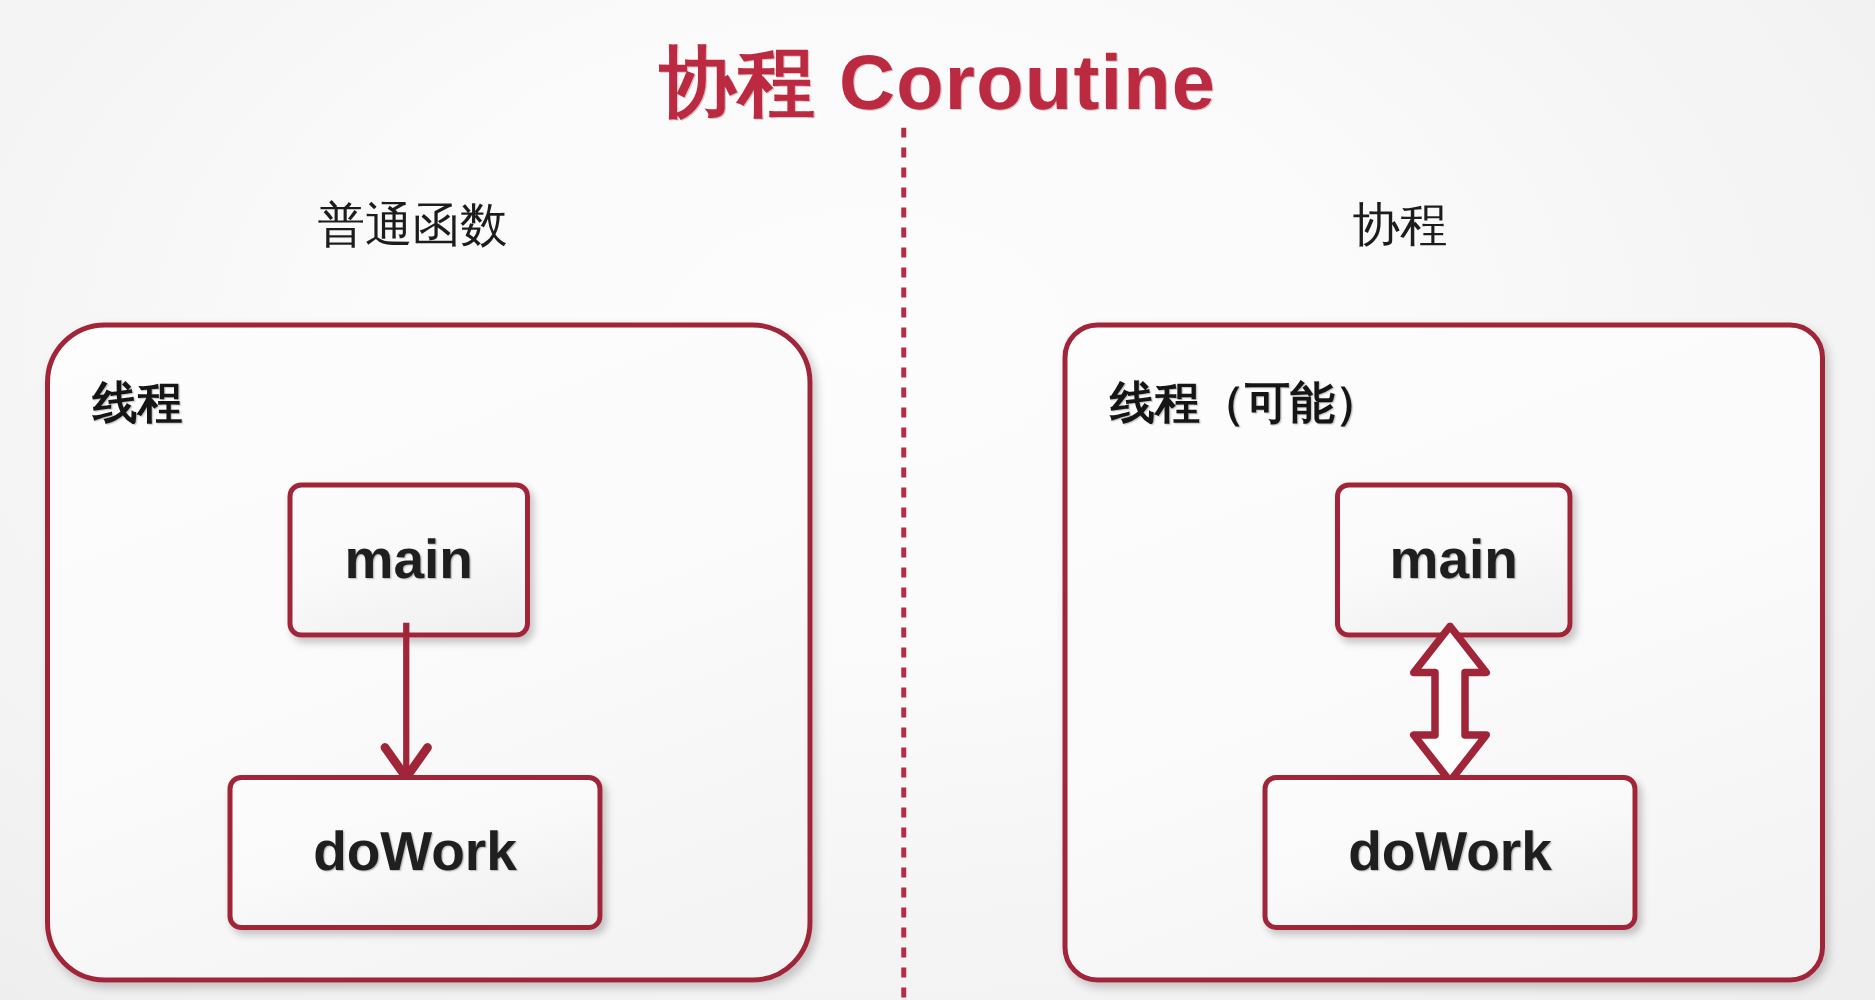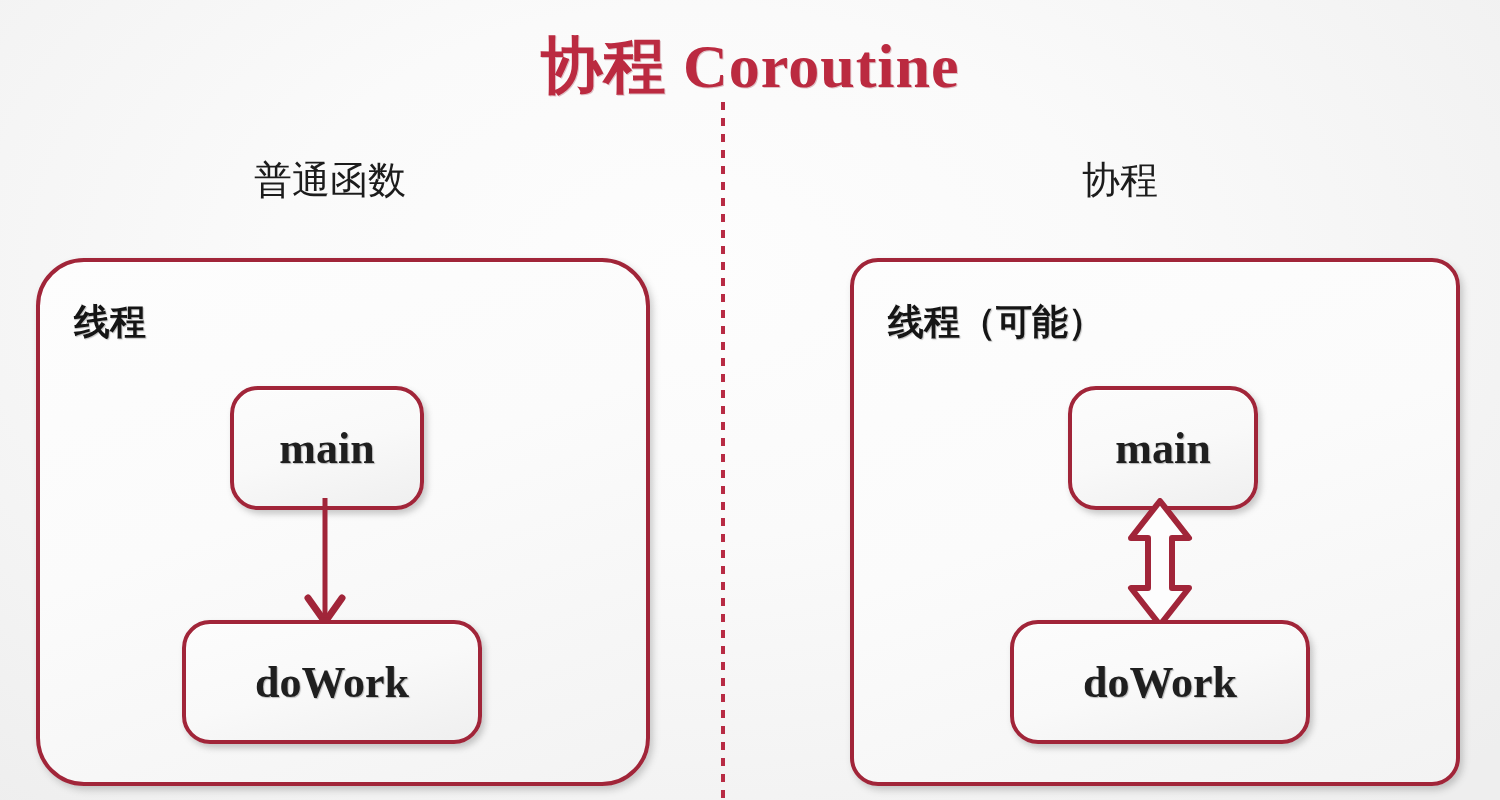--- a/index.html
+++ b/index.html
@@ -13,21 +13,20 @@
     font-family: "Liberation Sans", "DejaVu Sans", sans-serif;
     background: #f2f2f2;
   }
 
   #stage {
     position: relative;
     width: 1500px;
     height: 800px;
     background:
       radial-gradient(ellipse 1100px 700px at 46% 34%, #fdfdfd 0%, #fafafa 38%, #f4f4f4 70%, #eeeeee 100%);
-    font-family: Liberation Serif, serif;
   }
 
   
   #title {
     position: absolute;
     left: 0;
     top: 24px;
     width: 1500px;
     text-align: center;
     font-size: 62px;
@@ -83,21 +82,21 @@
     font-weight: bold;
     color: #151515;
     white-space: nowrap;
     text-shadow: 1px 1px 1px rgba(120,120,120,.45);
   }
 
   
   .func-box {
     position: absolute;
     border: 4px solid #a12539;
-    border-radius: 28px;
+    border-radius: 11px;
     background: linear-gradient(165deg, #fcfcfc 0%, #f9f9f9 50%, #efefef 100%);
     box-shadow: 3px 4px 6px rgba(90,90,90,.32), inset 0 1px 0 #ffffff;
     display: flex;
     align-items: center;
     justify-content: center;
   }
   .func-label {
     font-size: 44px;
     font-weight: bold;
     color: #1f1f1f;

